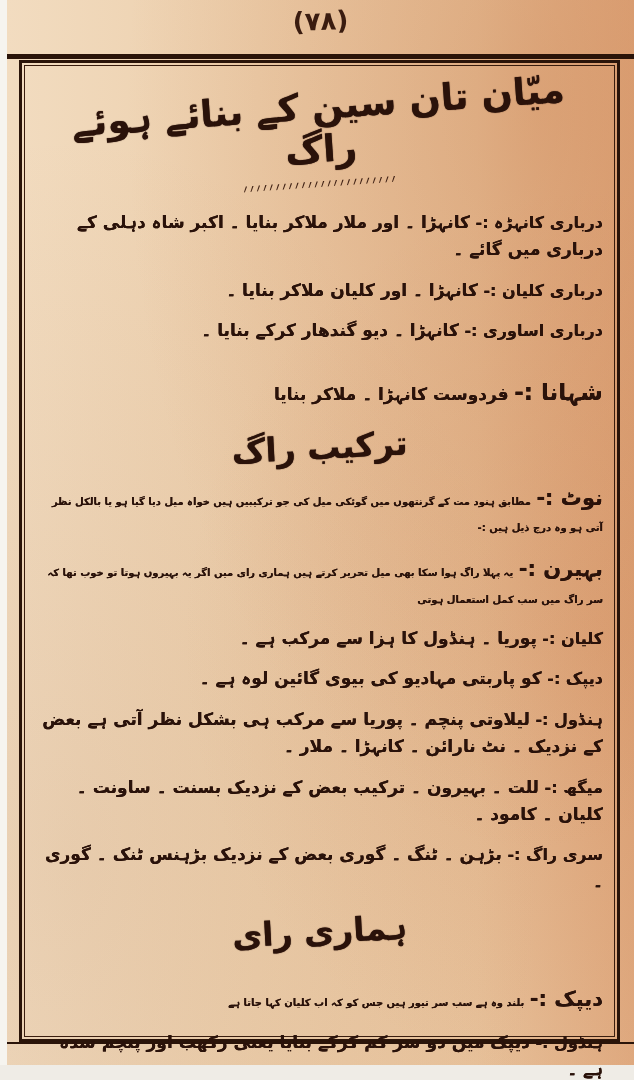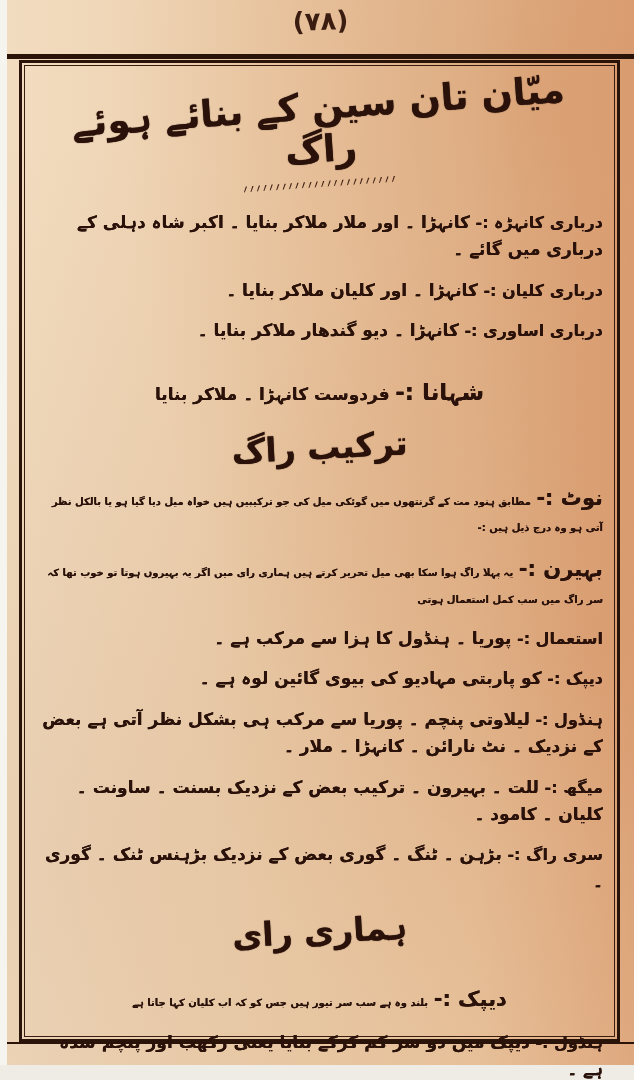--- a/index.html
+++ b/index.html
@@ -27,21 +27,21 @@
     margin:14px 0 6px 0;transform:rotate(-4deg);
     text-shadow:0 0 1px #2a120a;}
   .title-flourish{text-align:center;font-size:11px;letter-spacing:3px;
     color:#3a1c10;margin-bottom:12px;transform:rotate(-4deg);}
   .entry{font-weight:bold;line-height:1.55;margin:7px 0;
     text-shadow:0 0 .6px #2a120a;}
   .entry .lbl{font-size:16px;letter-spacing:.5px;}
   .entry .txt{font-size:17px;}
   .entry.small .lbl{font-size:21px;}
   .entry.small .txt{font-size:10px;}
-  .entry.center{text-align:center;margin-top:24px;}
+  .entry.center{text-align:right;margin-top:24px;}
   .entry.big .lbl{font-size:23px;}
   .section-heading{text-align:center;font-size:33px;font-weight:bold;
     margin:10px 0 8px 0;transform:rotate(-3deg);text-shadow:0 0 1px #2a120a;}
   .edge-strip{position:absolute;left:0;top:0;width:7px;height:1080px;background:#f6f4ef;}
   .bottom-strip{position:absolute;left:0;bottom:0;width:634px;height:15px;background:#efece6;}
 </style>
 </head>
 <body>
 
 <div class="scan">
@@ -66,39 +66,39 @@
         <div class="entry">
           <span class="lbl">درباری کانہڑہ :-</span>
           <span class="txt">کانہڑا ۔ اور ملار ملاکر بنایا ۔ اکبر شاہ دہلی کے درباری میں گائے ۔</span>
         </div>
         <div class="entry">
           <span class="lbl">درباری کلیان :-</span>
           <span class="txt">کانہڑا ۔ اور کلیان ملاکر بنایا ۔</span>
         </div>
         <div class="entry">
           <span class="lbl">درباری اساوری :-</span>
-          <span class="txt">کانہڑا ۔ دیو گندھار ملاکر بنایا ۔</span>
+          <span class="txt">کانہڑا ۔ دیو گندھار کرکے بنایا ۔</span>
         </div>
         <div class="entry center big">
           <span class="lbl">شہانا :-</span>
           <span class="txt">فردوست کانہڑا ۔ ملاکر بنایا</span>
         </div>
 
         <div class="section-heading">ترکیب راگ</div>
 
         <div class="entry small">
           <span class="lbl">نوٹ :-</span>
           <span class="txt">مطابق ہنود مت کے گرنتھوں میں گوئکی میل کی جو ترکیبیں ہیں خواہ میل دیا گیا ہو یا بالکل نظر آتی ہو وہ درج ذیل ہیں :-</span>
         </div>
         <div class="entry small">
           <span class="lbl">بہیرن :-</span>
           <span class="txt">یہ پہلا راگ ہوا سکا بھی میل تحریر کرتے ہیں ہماری رای میں اگر یہ بہیروں ہوتا تو خوب تھا کہ سر راگ میں سب کمل استعمال ہوتی</span>
         </div>
         <div class="entry">
-          <span class="lbl">استعمال :-</span>
+          <span class="lbl">کلیان :-</span>
           <span class="txt">پوریا ۔ ہنڈول کا ہزا سے مرکب ہے ۔</span>
         </div>
         <div class="entry">
           <span class="lbl">دیپک :-</span>
           <span class="txt">کو پاربتی مہادیو کی بیوی گائین لوہ ہے ۔</span>
         </div>
         <div class="entry">
           <span class="lbl">ہنڈول :-</span>
           <span class="txt">لیلاوتی پنچم ۔ پوریا سے مرکب ہی بشکل نظر آتی ہے بعض کے نزدیک ۔ نٹ نارائن ۔ کانہڑا ۔ ملار ۔</span>
         </div>

